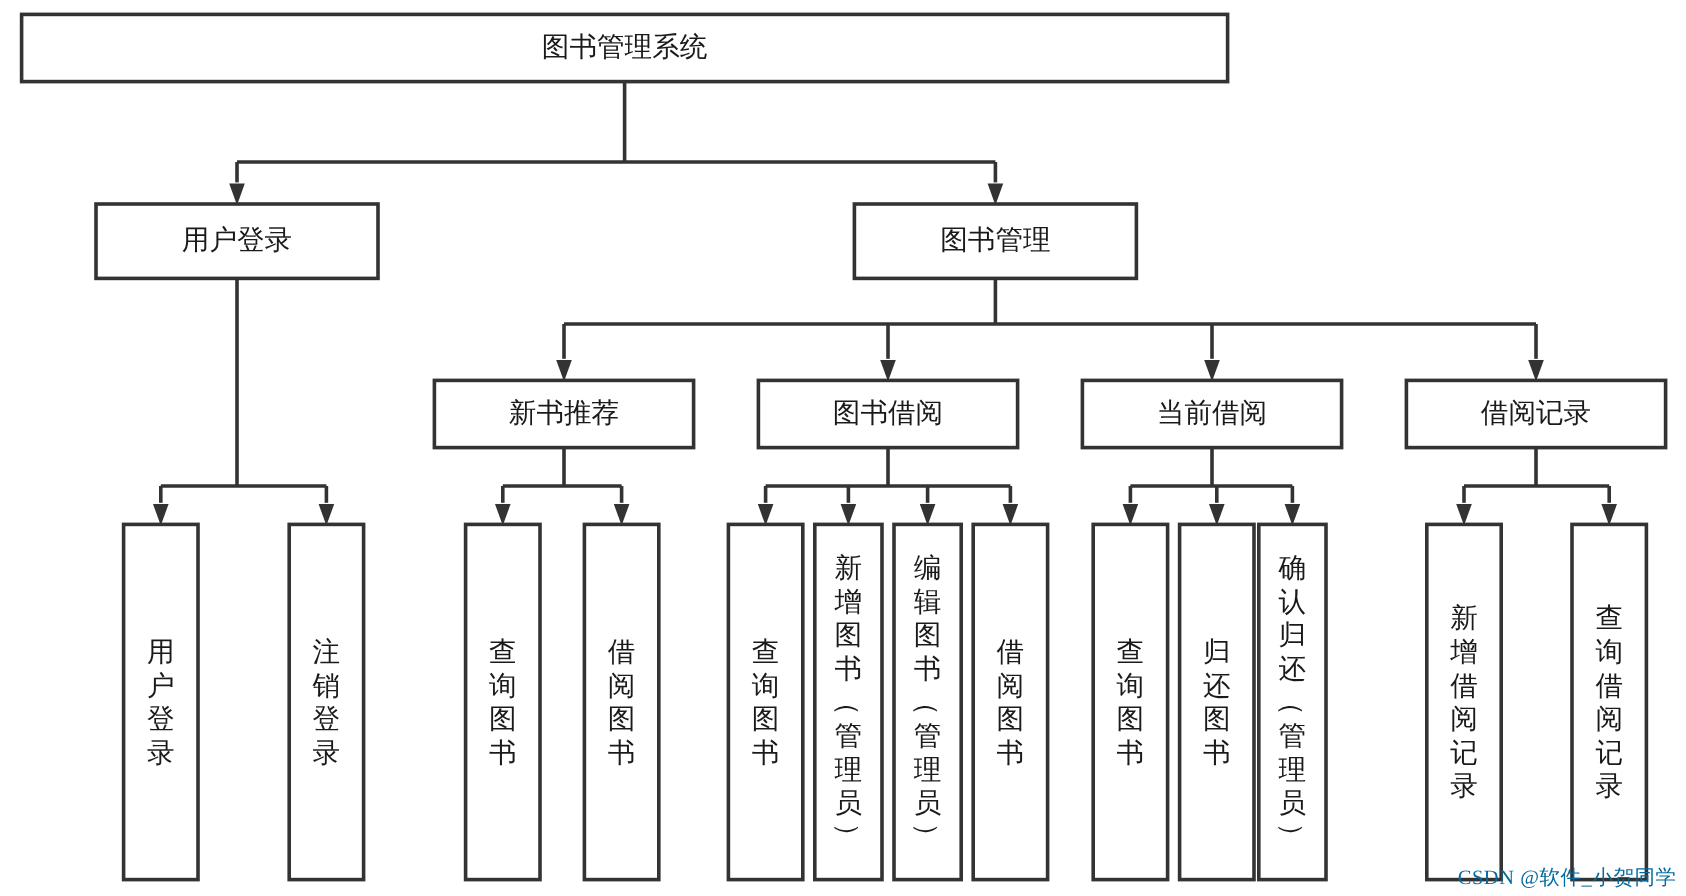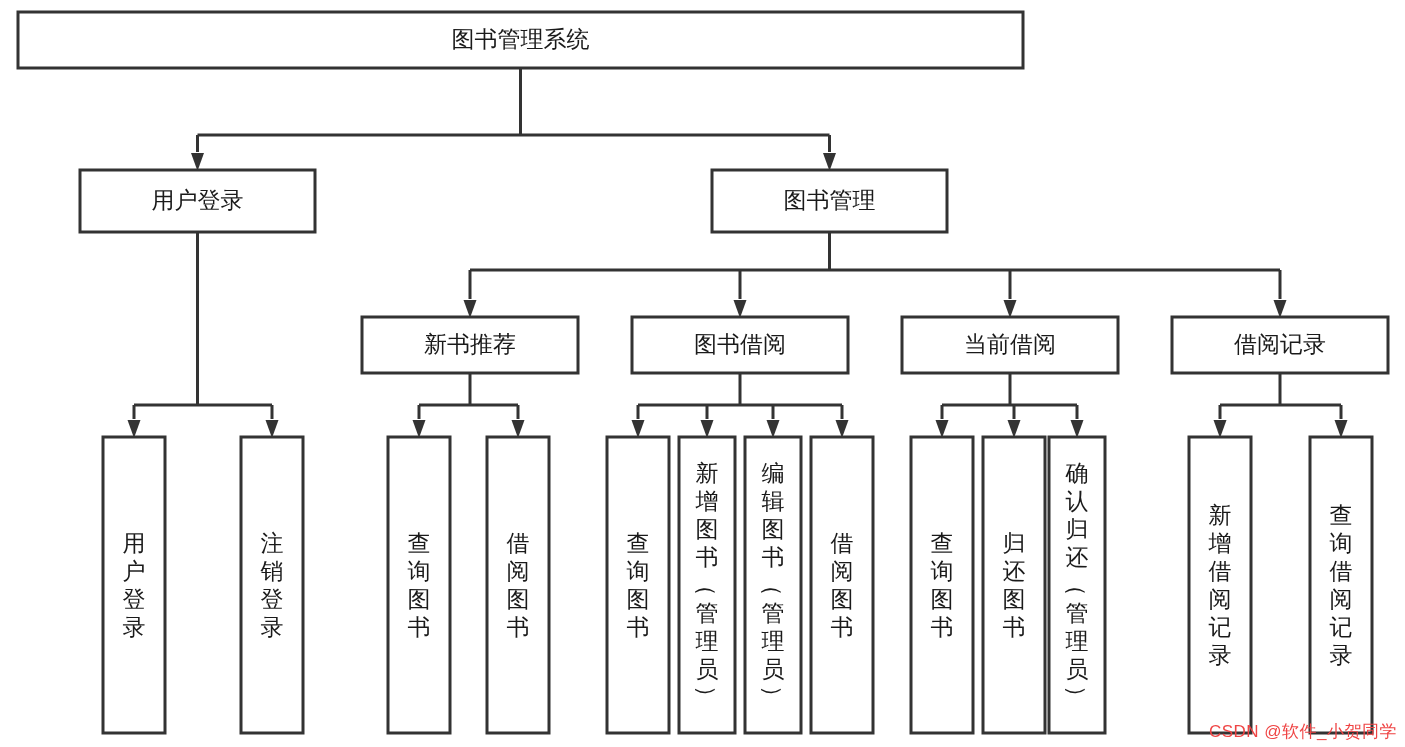--- a/index.html
+++ b/index.html
@@ -5,21 +5,21 @@
   html, body {
     margin: 0;
     padding: 0;
     background: #ffffff;
   }
   #stage {
     position: relative;
     width: 1405px;
     height: 747px;
     background: #ffffff;
-    font-family: Liberation Sans, sans-serif;
+    font-family: Liberation Serif, serif;
     overflow: hidden;
   }
   svg#diagram {
     position: absolute;
     left: 0;
     top: 0;
     width: 1405px;
     height: 747px;
   }
   .node-rect {
@@ -46,21 +46,21 @@
   .node-label-v {
     font-size: 23px;
     fill: #1a1a1a;
     text-anchor: middle;
   }
   .watermark {
     position: absolute;
     right: 8px;
     bottom: 4px;
     font-size: 17px;
-    color: #ef4444;
+    color: #0369a1;
     letter-spacing: 0.5px;
     white-space: nowrap;
     pointer-events: none;
   }
 </style>
 </head>
 <body>
 
 <div id="stage">
 

